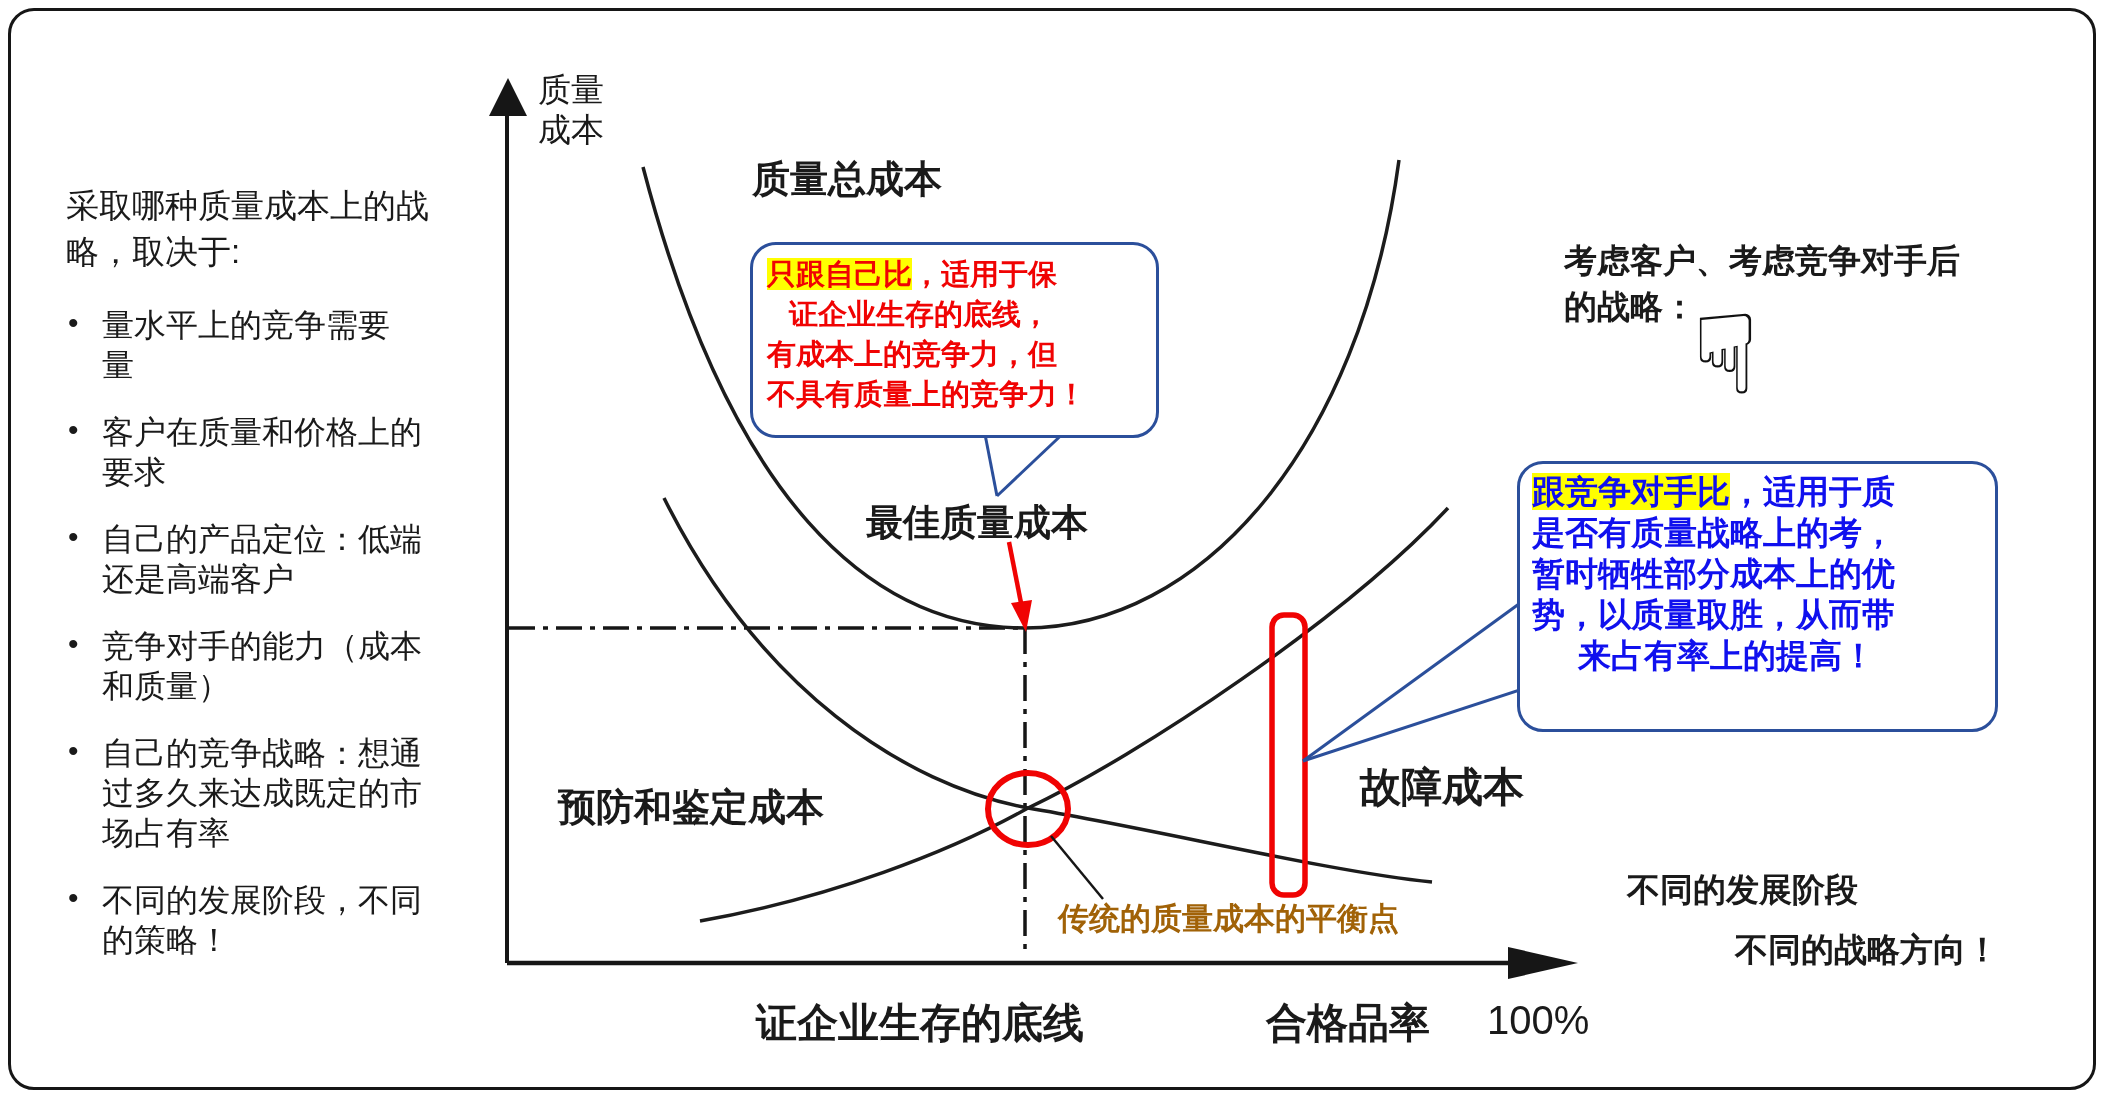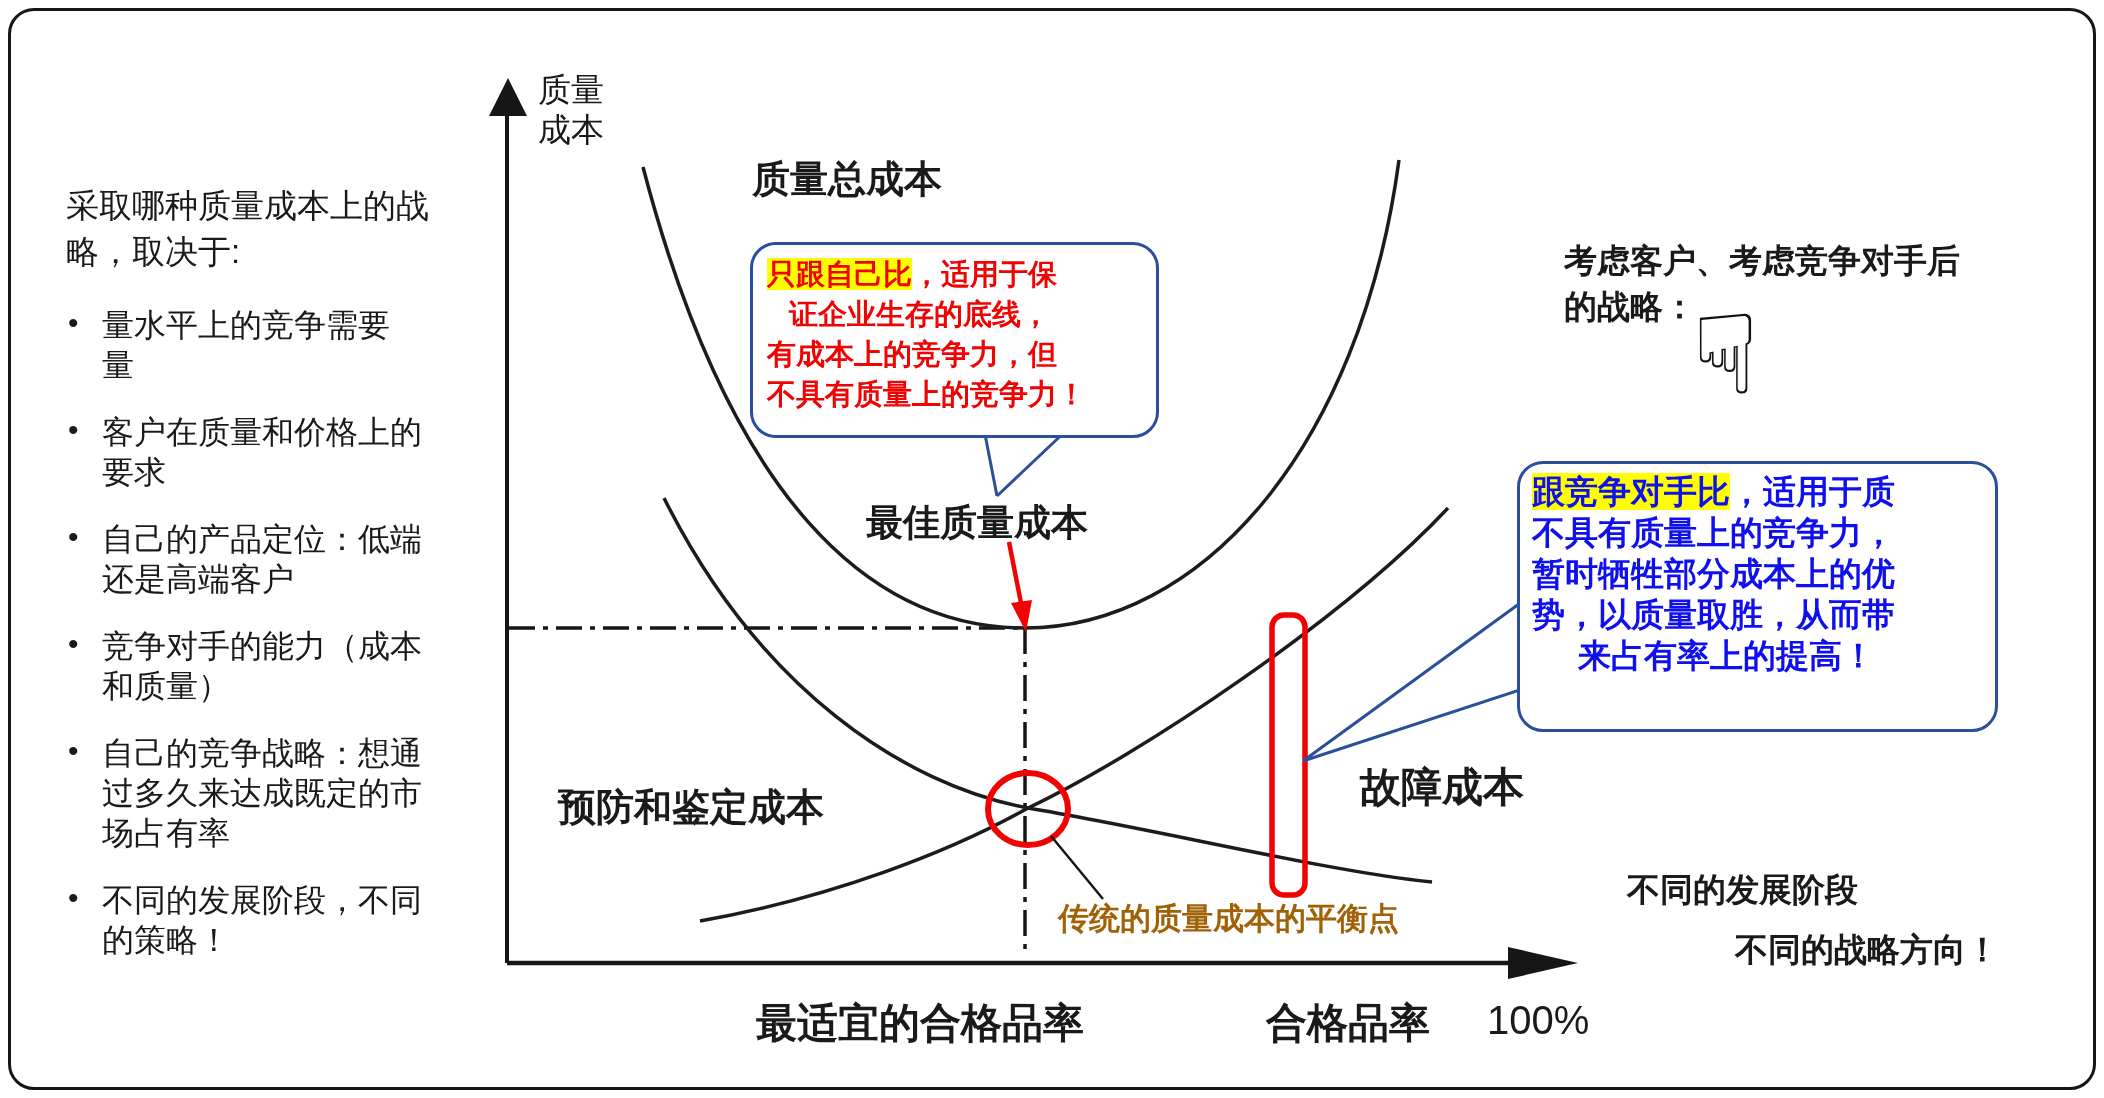--- a/index.html
+++ b/index.html
@@ -135,40 +135,40 @@
 
   <div class="abs axis-y-label">
     <span>质量</span>
     <span>成本</span>
   </div>
   <div class="abs nowrap lbl-total">质量总成本</div>
   <div class="abs nowrap lbl-best">最佳质量成本</div>
   <div class="abs nowrap lbl-prevention">预防和鉴定成本</div>
   <div class="abs nowrap lbl-failure">故障成本</div>
   <div class="abs nowrap lbl-balance">传统的质量成本的平衡点</div>
-  <div class="abs nowrap lbl-xoptimal">最适宜的合格品率</div>
+  <div class="abs nowrap lbl-xoptimal">证企业生存的底线</div>
   <div class="abs nowrap lbl-xrate">合格品率</div>
   <div class="abs nowrap lbl-x100">100%</div>
 
   <div class="bubble bubble-red">
     <span class="bline"><span class="hl">只跟自己比</span><span>，适用于保</span></span>
     <span class="bline indent-sm">证企业生存的底线，</span>
     <span class="bline">有成本上的竞争力，但</span>
     <span class="bline">不具有质量上的竞争力！</span>
   </div>
 
   <div class="abs right-heading">
     <span>考虑客户、考虑竞争对手后</span>
     <span>的战略：</span>
   </div>
   <div class="abs hand">☟</div>
 
   <div class="bubble bubble-blue">
     <span class="bline"><span class="hl">跟竞争对手比</span><span>，适用于质</span></span>
-    <span class="bline">不具有质量上的竞争力，</span>
+    <span class="bline">是否有质量战略上的考，</span>
     <span class="bline">暂时牺牲部分成本上的优</span>
     <span class="bline">势，以质量取胜，从而带</span>
     <span class="bline indent-lg">来占有率上的提高！</span>
   </div>
 
   <div class="abs footer-block">
     <div>不同的发展阶段</div>
     <div class="footer-line2">不同的战略方向！</div>
   </div>
 

